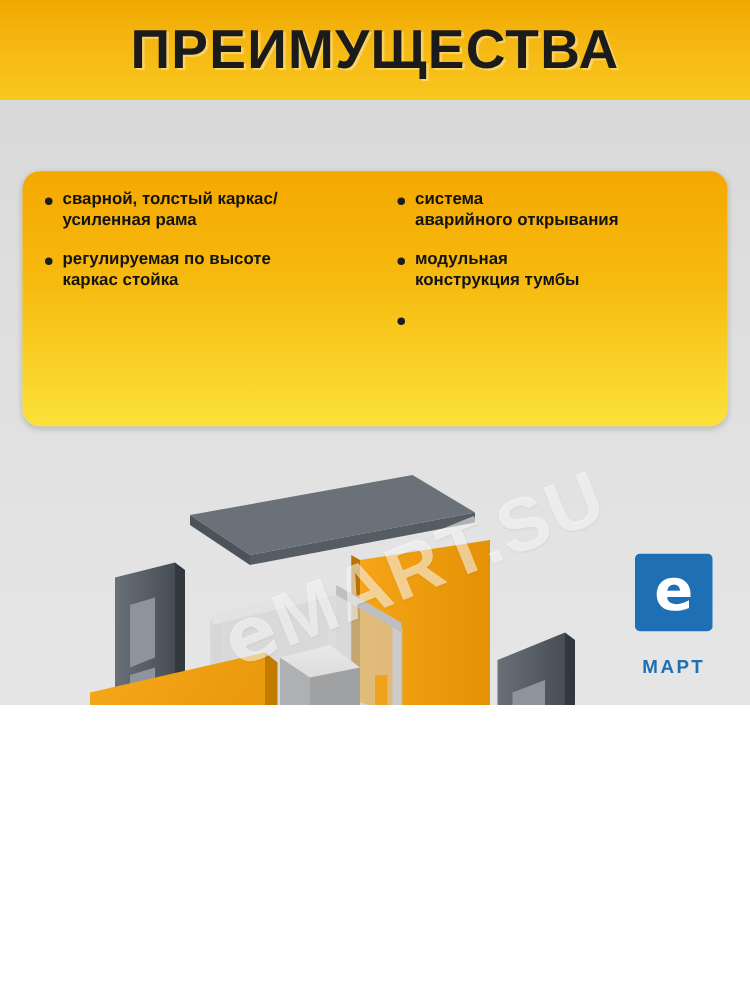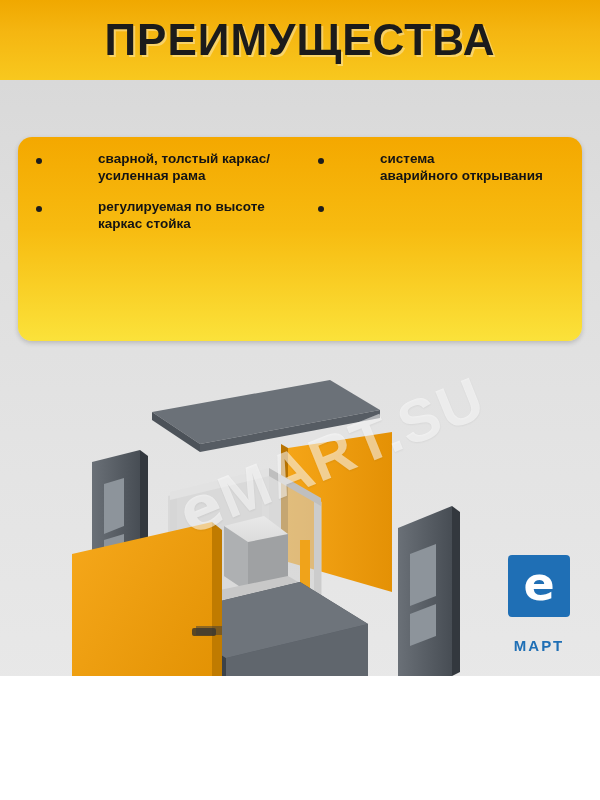--- a/index.html
+++ b/index.html
@@ -9,21 +9,21 @@
   }
   body {
     width: 600px;
     height: 800px;
     font-family: "Liberation Sans", sans-serif;
     overflow: hidden;
   }
   .poster {
     position: relative;
     width: 600px;
-    height: 676px;
+    height: 564px;
     background: #ffffff;
     overflow: hidden;
   }
 
   
   .header {
     position: absolute;
     left: 0;
     top: 0;
     width: 600px;
@@ -69,21 +69,20 @@
   .col {
     width: 50%;
     box-sizing: border-box;
     padding-right: 6px;
   }
   .col.right { padding-left: 16px; }
   .feature {
     display: flex;
     align-items: flex-start;
     margin-bottom: 14px;
-    gap: 48px;
   }
   .bullet {
     width: 6px;
     height: 6px;
     border-radius: 50%;
     background: #1d1d1d;
     margin: 7px 8px 0 2px;
     flex: 0 0 auto;
   }
   .feature-text {
@@ -180,20 +179,25 @@
       </div>
     </div>
     <div class="col right">
       <div class="feature">
         <div class="bullet"></div>
         <div class="feature-text">система
 аварийного открывания</div>
       </div>
       <div class="feature">
         <div class="bullet"></div>
+        <div class="feature-text">модульная
+конструкция тумбы</div>
+      </div>
+      <div class="feature">
+        <div class="bullet"></div>
       </div>
     </div>
   </div>
 
   <div class="product">
     <svg width="600" height="400" viewBox="0 0 600 400" xmlns="http://www.w3.org/2000/svg">
       <defs>
         <linearGradient id="gOrange" x1="0" y1="0" x2="1" y2="1">
           <stop offset="0%" stop-color="#f6a81b"></stop>
           <stop offset="100%" stop-color="#e08f00"></stop>

